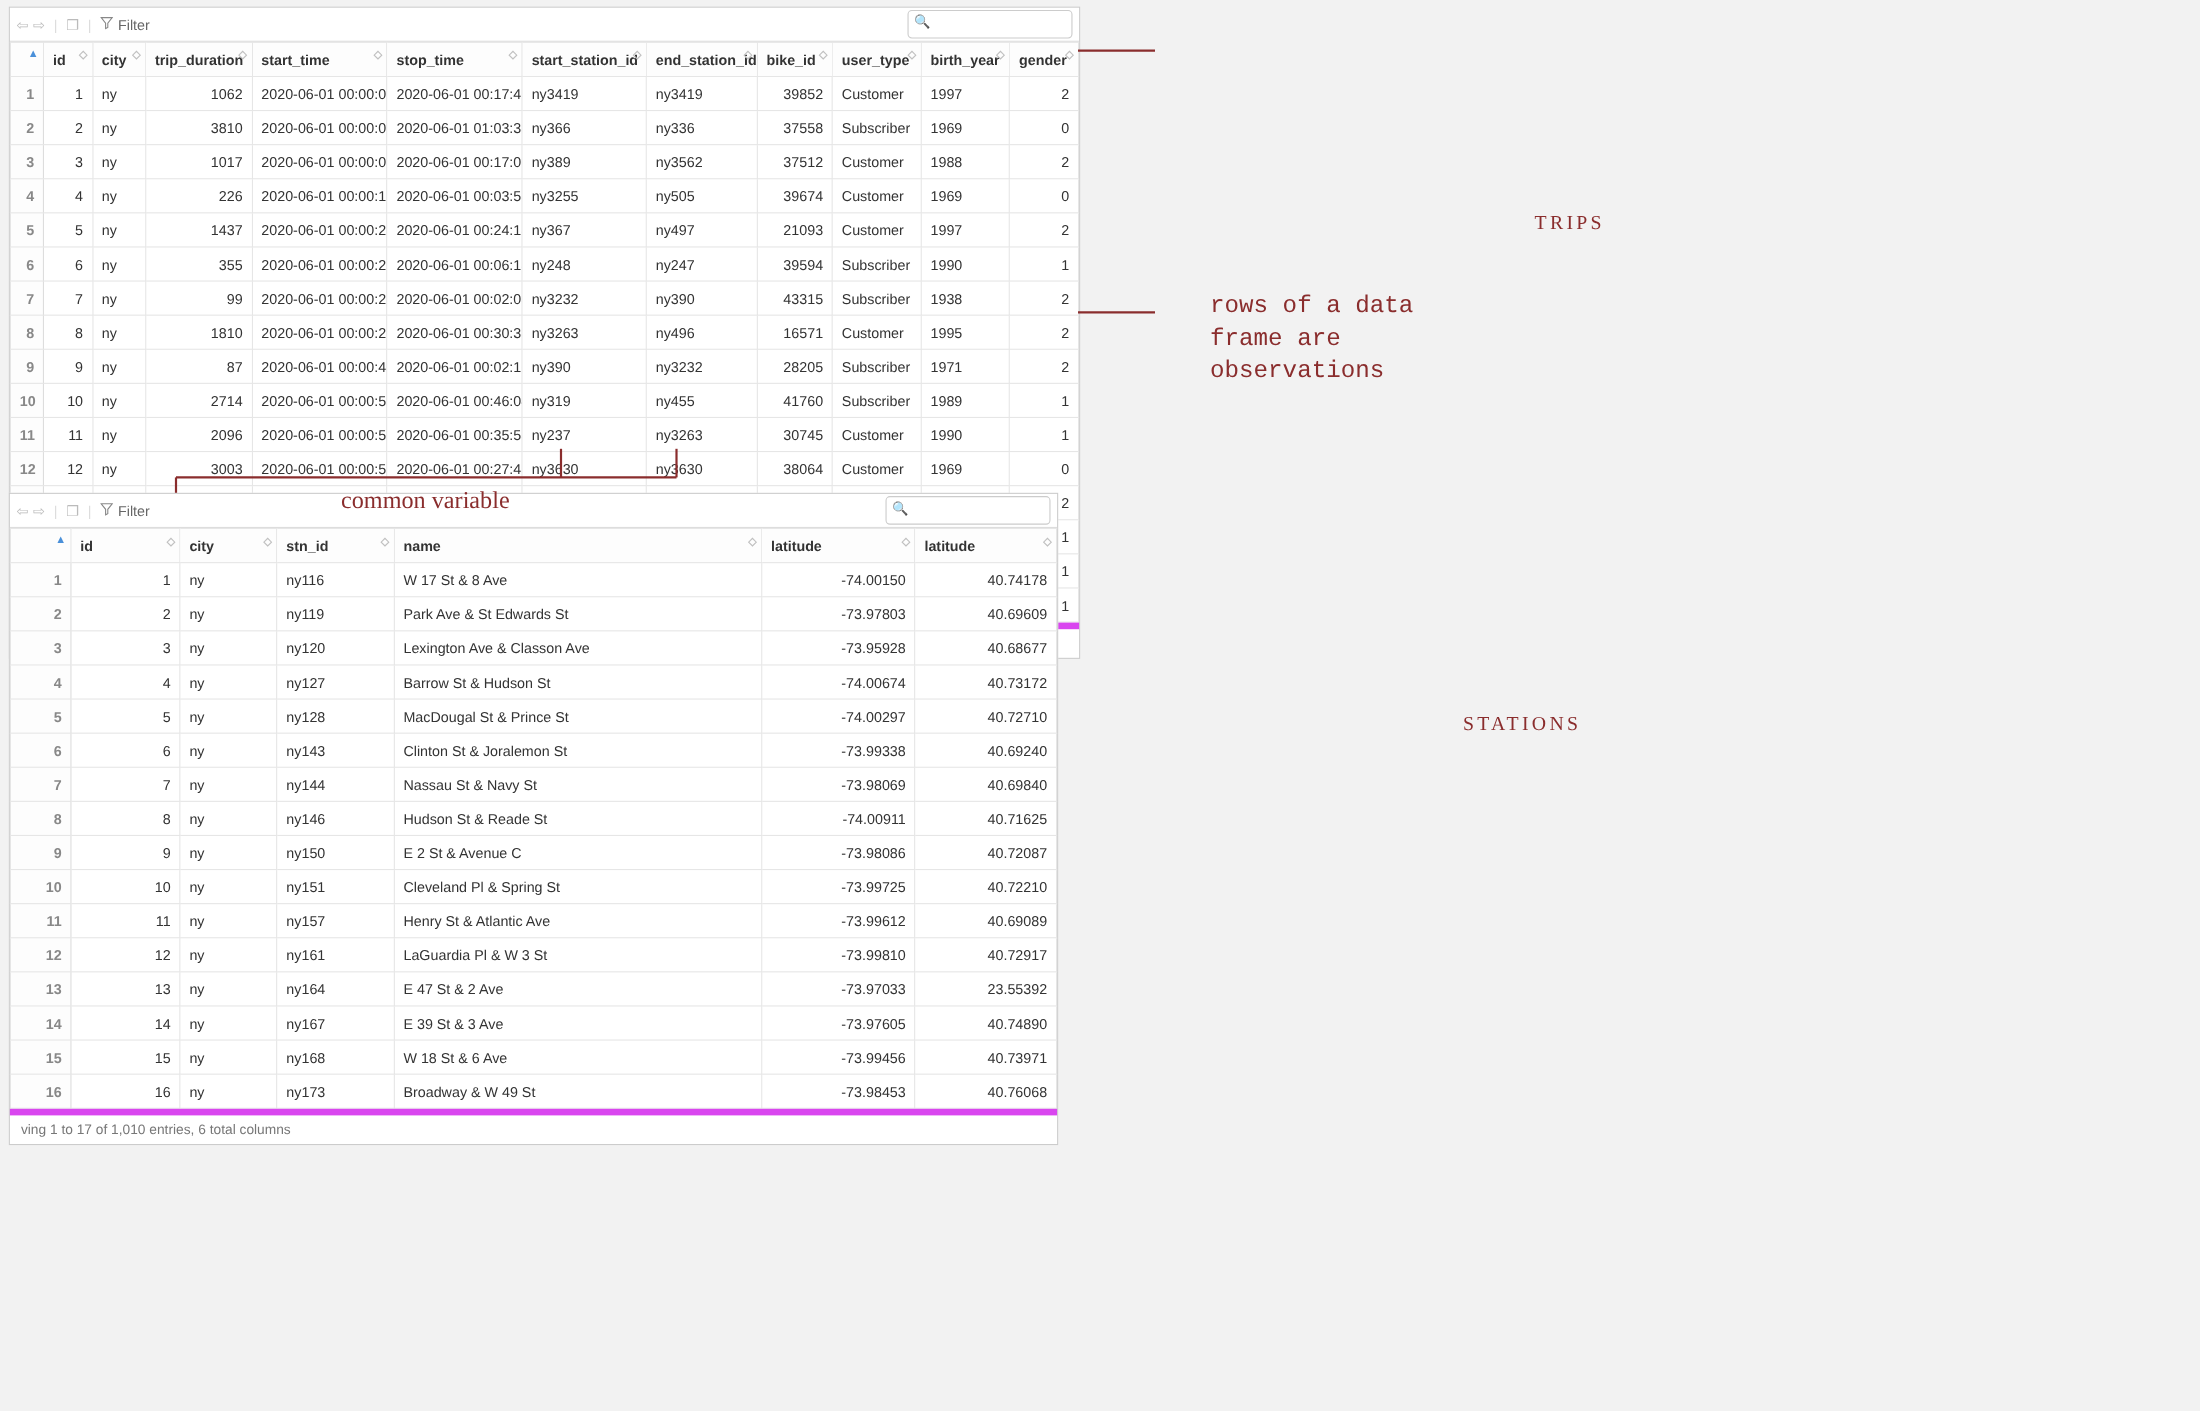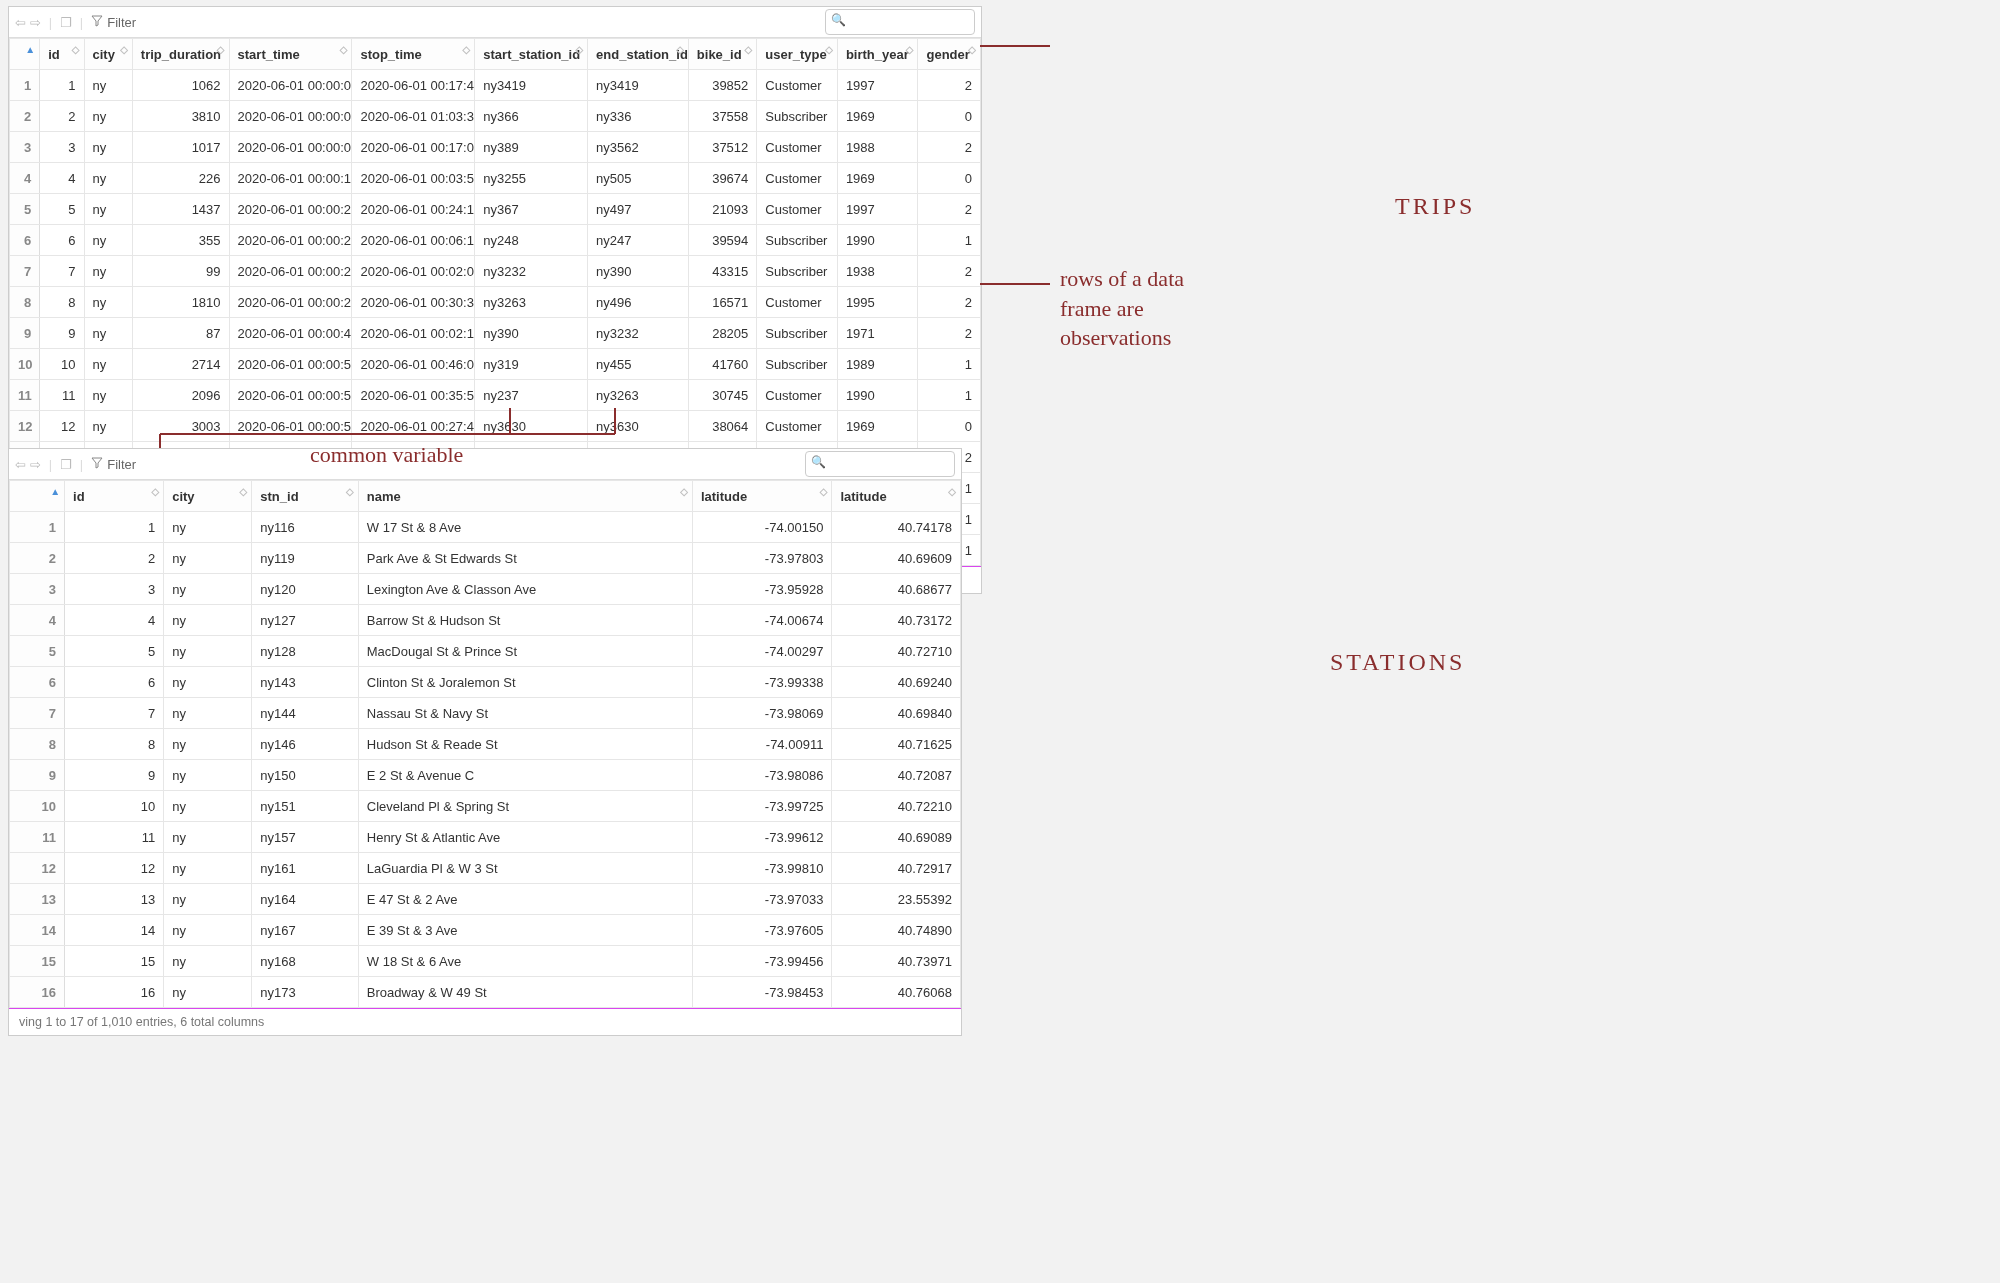--- a/index.html
+++ b/index.html
@@ -27,21 +27,21 @@
   table.dataview th {
     background:#fdfdfd; font-weight:600; position:relative;
   }
   table.dataview th .sortglyph {
     position:absolute; right:4px; top:5px; font-size:10px; color:#c0c0c0;
   }
   table.dataview th.rownumhead { text-align:right; color:#888;}
   table.dataview th.sorted .sortglyph.up { color:#4a90d9; }
   table.dataview td.rownum { text-align:right; color:#888; background:#fdfdfd; font-weight:600; border-right:1px solid #ddd;}
   table.dataview td.num { text-align:right; }
-  .footer { padding:6px 10px; color:#777; font-size:12.5px; border-top:1px solid #d946ef; }
+  .footer { padding:6px 10px; color:#777; font-size:12.5px; border-top:6px solid #d946ef; }
 
   
   .trips col.c-row { width:30px; }
   .trips col.c-id  { width:44px; }
   .trips col.c-city{ width:48px; }
   .trips col.c-dur { width:96px; }
   .trips col.c-start{ width:122px;}
   .trips col.c-stop { width:122px;}
   .trips col.c-ssid { width:112px;}
   .trips col.c-esid { width:100px;}
@@ -56,21 +56,21 @@
   .stations col.c-city{ width:48px; }
   .stations col.c-stn { width:58px; }
   .stations col.c-name{ width:182px; }
   .stations col.c-lon { width:76px; }
   .stations col.c-lat { width:70px; }
 
   .annot {
     position:absolute; color:#8a2d2d; font-family:"Comic Sans MS","Segoe Script","Bradley Hand",cursive;
     font-size:22px; line-height:1.35; white-space:pre;
   }
-  .annot.big { letter-spacing:3px; font-size:24px; text-transform:uppercase;}
+  .annot.big { letter-spacing:3px; font-size:18px; text-transform:uppercase;}
   svg.anarrow { position:absolute; overflow:visible; }
   svg.anarrow line { stroke:#8a2d2d; stroke-width:2; }
 </style>
 </head>
 <body>
 <div class="page">
 
 <div class="viewer viewer-trips">
   <div class="toolbar">
     <span class="navarrows">
@@ -553,21 +553,21 @@
   <div class="footer">ving 1 to 17 of 1,010 entries, 6 total columns</div>
 </div>
 
 <svg class="anarrow" style="left:980px; top:42px;" width="70" height="8">
   <line x1="0" y1="4" x2="70" y2="4"></line>
 </svg>
 
 <svg class="anarrow" style="left:980px; top:280px;" width="70" height="8">
   <line x1="0" y1="4" x2="70" y2="4"></line>
 </svg>
-<div class="annot" style="left:1060px; top:264px;">rows of a data
+<div class="annot" style="left:1100px; top:264px;font-family:Liberation Mono, monospace;">rows of a data
 frame are
 observations</div>
 
 <div class="annot big" style="left:1395px; top:190px;">TRIPS</div>
 <div class="annot big" style="left:1330px; top:646px;text-align:center;">STATIONS</div>
 
 <svg class="anarrow" style="left:160px; top:408px;" width="460" height="44">
   <line x1="0" y1="40" x2="0" y2="26"></line>
   <line x1="0" y1="26" x2="455" y2="26"></line>
   <line x1="455" y1="26" x2="455" y2="0"></line>

